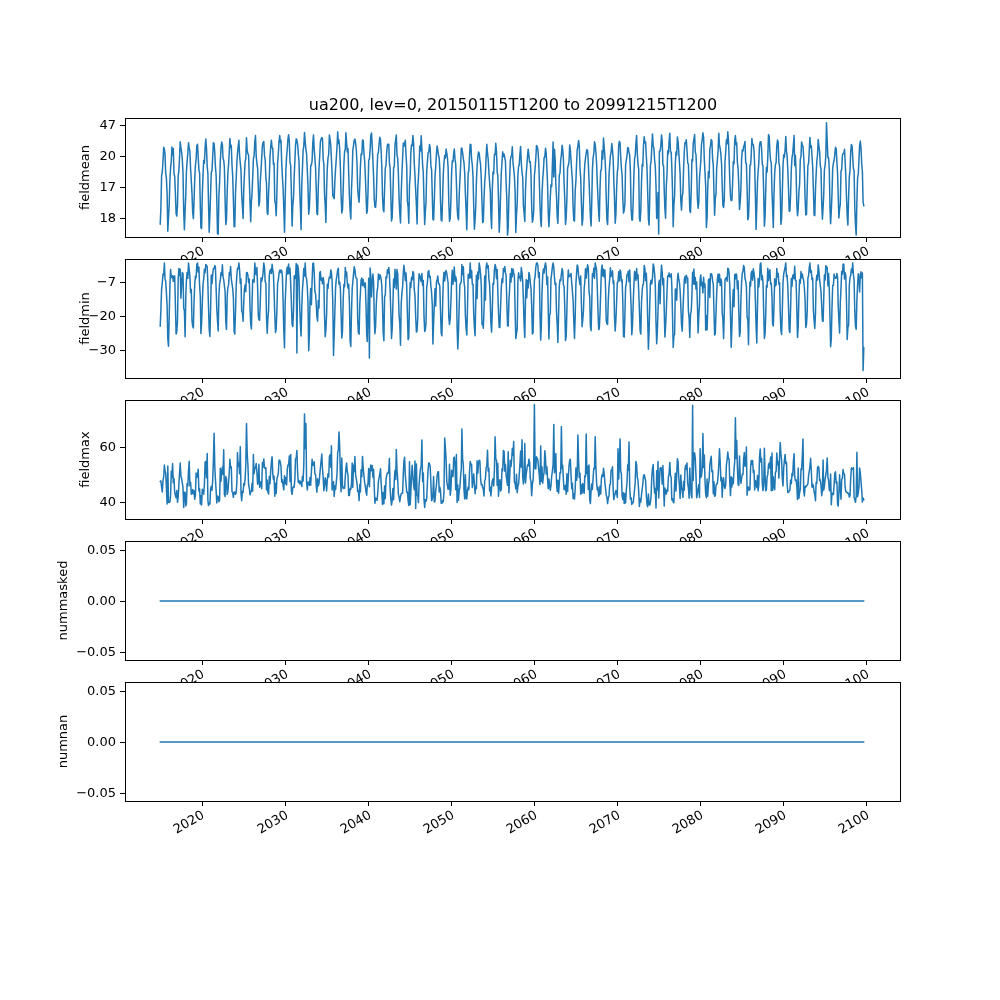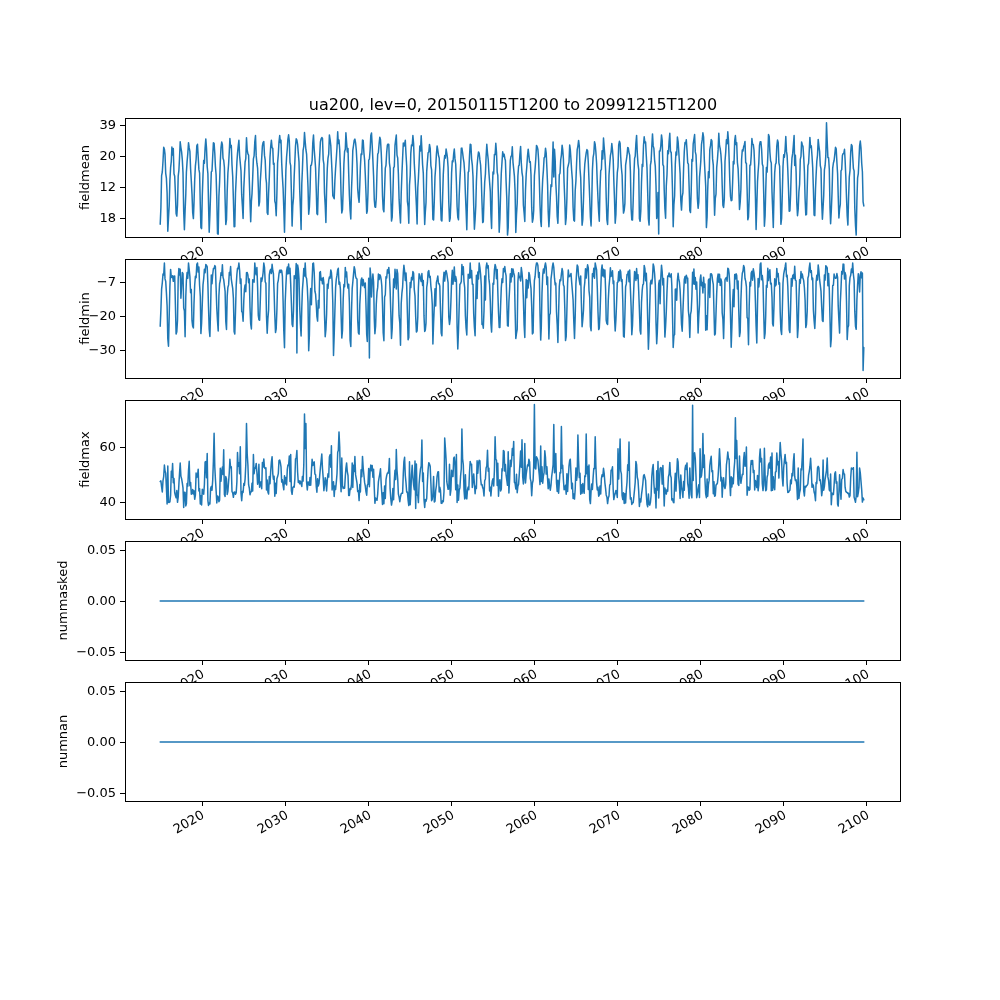--- a/index.html
+++ b/index.html
@@ -24,25 +24,25 @@
   <div class="chart-title">ua200, lev=0, 20150115T1200 to 20991215T1200</div>
   <div id="subplot-container">
       <div class="axes" style="left: 125px; top: 118px; width: 776px; height: 120px;">
         <svg width="774" height="118" viewBox="0 0 774 118">
           <polyline points="34.2,105.2 34.9,88.7 35.6,56.6 36.3,53.0 37.0,42.3 37.7,28.2 38.4,30.2 39.0,35.1 39.7,54.3 40.4,59.2 41.1,73.8 41.8,112.2 42.5,99.0 43.2,86.5 43.9,61.3 44.6,48.7 45.3,42.3 45.9,28.0 46.6,35.9 47.3,29.4 48.0,54.8 48.7,57.3 49.4,74.3 50.1,94.5 50.8,97.1 51.5,86.0 52.2,57.1 52.9,51.3 53.5,39.5 54.2,22.8 54.9,28.5 55.6,32.9 56.3,40.5 57.0,53.6 57.7,92.6 58.4,110.7 59.1,91.6 59.8,75.2 60.4,53.1 61.1,42.4 61.8,34.6 62.5,23.7 63.2,28.9 63.9,32.3 64.6,49.9 65.3,61.9 66.0,74.9 66.7,93.6 67.4,99.6 68.0,83.9 68.7,60.8 69.4,46.9 70.1,40.5 70.8,26.9 71.5,25.2 72.2,37.9 72.9,50.4 73.6,54.2 74.3,85.7 74.9,108.5 75.6,109.6 76.3,76.2 77.0,56.0 77.7,41.4 78.4,44.2 79.1,28.9 79.8,19.9 80.5,29.1 81.2,47.6 81.9,54.8 82.5,83.6 83.2,113.2 83.9,95.7 84.6,74.5 85.3,52.9 86.0,52.0 86.7,37.5 87.4,23.7 88.1,24.3 88.8,34.2 89.4,47.2 90.1,55.8 90.8,79.5 91.5,114.8 92.2,115.2 92.9,77.4 93.6,63.0 94.3,42.5 95.0,28.6 95.7,23.0 96.4,25.8 97.0,39.3 97.7,41.2 98.4,48.3 99.1,80.5 99.8,105.6 100.5,100.7 101.2,72.1 101.9,54.0 102.6,45.0 103.3,32.2 103.9,19.5 104.6,28.4 105.3,26.5 106.0,46.0 106.7,57.3 107.4,80.4 108.1,107.8 108.8,107.6 109.5,74.0 110.2,59.3 110.9,43.4 111.5,34.3 112.2,27.3 112.9,21.3 113.6,36.6 114.3,44.3 115.0,51.8 115.7,75.9 116.4,87.0 117.1,99.4 117.8,69.2 118.4,56.6 119.1,43.0 119.8,39.6 120.5,18.7 121.2,31.2 121.9,34.9 122.6,36.2 123.3,60.9 124.0,82.2 124.7,102.7 125.4,82.5 126.0,74.9 126.7,58.2 127.4,39.8 128.1,36.8 128.8,22.9 129.5,16.5 130.2,36.9 130.9,44.2 131.6,49.1 132.3,67.6 132.9,86.9 133.6,82.8 134.3,62.3 135.0,51.5 135.7,39.1 136.4,26.8 137.1,23.4 137.8,22.6 138.5,36.4 139.2,41.2 139.9,59.1 140.5,64.2 141.2,93.7 141.9,95.4 142.6,74.1 143.3,58.6 144.0,38.1 144.7,27.7 145.4,21.2 146.1,28.8 146.8,29.4 147.4,45.2 148.1,44.4 148.8,82.1 149.5,84.8 150.2,96.7 150.9,74.4 151.6,43.7 152.3,35.5 153.0,22.9 153.7,16.5 154.4,23.7 155.0,21.2 155.7,44.1 156.4,57.9 157.1,69.2 157.8,89.4 158.5,113.3 159.2,80.5 159.9,50.8 160.6,37.7 161.3,29.5 161.9,20.3 162.6,15.8 163.3,22.0 164.0,43.3 164.7,46.7 165.4,73.6 166.1,107.1 166.8,86.4 167.5,78.9 168.2,57.0 168.9,41.6 169.5,27.0 170.2,19.8 170.9,21.2 171.6,25.3 172.3,34.4 173.0,42.6 173.7,70.7 174.4,88.9 175.1,110.5 175.8,64.8 176.4,50.8 177.1,31.3 177.8,27.3 178.5,13.5 179.2,22.5 179.9,30.7 180.6,35.2 181.3,51.2 182.0,67.9 182.7,95.2 183.4,87.9 184.0,73.0 184.7,46.5 185.4,46.1 186.1,41.7 186.8,23.8 187.5,16.0 188.2,30.4 188.9,39.4 189.6,49.5 190.3,72.3 190.9,94.8 191.6,95.6 192.3,67.9 193.0,49.7 193.7,37.0 194.4,22.8 195.1,19.8 195.8,18.5 196.5,19.5 197.2,40.9 197.9,45.2 198.5,74.2 199.2,86.2 199.9,103.4 200.6,70.0 201.3,49.3 202.0,39.1 202.7,35.2 203.4,15.9 204.1,20.6 204.8,26.6 205.4,39.8 206.1,54.2 206.8,76.6 207.5,78.1 208.2,79.7 208.9,61.3 209.6,49.2 210.3,39.5 211.0,28.4 211.7,12.8 212.3,24.6 213.0,21.0 213.7,30.5 214.4,48.7 215.1,76.6 215.8,93.9 216.5,90.7 217.2,70.2 217.9,45.0 218.6,32.5 219.3,30.2 219.9,13.8 220.6,23.4 221.3,32.9 222.0,29.6 222.7,54.5 223.4,76.5 224.1,91.4 224.8,99.9 225.5,70.6 226.2,52.7 226.8,31.3 227.5,26.7 228.2,21.4 228.9,20.1 229.6,24.0 230.3,31.0 231.0,44.5 231.7,69.6 232.4,78.2 233.1,83.3 233.8,66.0 234.4,47.9 235.1,34.9 235.8,35.5 236.5,21.1 237.2,21.4 237.9,33.6 238.6,41.0 239.3,56.0 240.0,74.1 240.7,94.3 241.3,92.0 242.0,73.2 242.7,41.1 243.4,40.1 244.1,31.3 244.8,16.4 245.5,13.9 246.2,26.5 246.9,41.5 247.6,57.3 248.3,81.0 248.9,87.8 249.6,88.3 250.3,78.7 251.0,52.5 251.7,35.3 252.4,33.4 253.1,24.9 253.8,18.2 254.5,20.7 255.2,33.1 255.8,47.3 256.5,76.8 257.2,90.2 257.9,92.8 258.6,70.0 259.3,49.1 260.0,46.2 260.7,33.4 261.4,25.9 262.1,25.1 262.8,25.5 263.4,43.8 264.1,49.2 264.8,74.6 265.5,102.0 266.2,98.1 266.9,75.7 267.6,48.9 268.3,47.7 269.0,26.1 269.7,20.7 270.3,16.1 271.0,36.1 271.7,39.0 272.4,55.1 273.1,80.4 273.8,93.9 274.5,104.0 275.2,74.8 275.9,55.3 276.6,39.1 277.3,24.0 277.9,27.3 278.6,25.2 279.3,21.3 280.0,35.2 280.7,47.0 281.4,82.4 282.1,87.8 282.8,104.3 283.5,66.3 284.2,56.2 284.8,34.4 285.5,25.9 286.2,26.6 286.9,16.6 287.6,24.5 288.3,44.8 289.0,57.0 289.7,71.6 290.4,86.5 291.1,104.9 291.8,68.7 292.4,59.5 293.1,44.3 293.8,27.0 294.5,32.0 295.2,16.8 295.9,30.6 296.6,45.8 297.3,54.3 298.0,82.2 298.7,105.4 299.3,93.4 300.0,83.7 300.7,52.8 301.4,42.9 302.1,33.7 302.8,33.0 303.5,25.4 304.2,29.3 304.9,46.8 305.6,50.9 306.3,76.5 306.9,100.2 307.6,101.0 308.3,81.4 309.0,57.6 309.7,48.1 310.4,35.4 311.1,27.0 311.8,31.0 312.5,36.5 313.2,39.0 313.8,50.1 314.5,81.7 315.2,101.1 315.9,102.0 316.6,79.2 317.3,55.1 318.0,43.2 318.7,36.5 319.4,39.1 320.1,30.1 320.8,34.1 321.4,38.4 322.1,48.5 322.8,83.6 323.5,102.2 324.2,99.4 324.9,82.1 325.6,53.7 326.3,41.9 327.0,42.8 327.7,34.6 328.3,30.0 329.0,39.9 329.7,45.0 330.4,63.0 331.1,87.8 331.8,98.4 332.5,100.7 333.2,76.5 333.9,60.6 334.6,47.8 335.3,29.3 335.9,29.1 336.6,33.6 337.3,39.3 338.0,43.7 338.7,54.0 339.4,74.9 340.1,91.4 340.8,110.7 341.5,80.0 342.2,53.2 342.8,52.4 343.5,37.0 344.2,25.3 344.9,25.6 345.6,40.1 346.3,45.8 347.0,57.5 347.7,86.5 348.4,110.2 349.1,100.5 349.8,86.6 350.4,62.8 351.1,47.0 351.8,38.5 352.5,32.9 353.2,34.3 353.9,40.7 354.6,46.0 355.3,60.7 356.0,83.7 356.7,103.6 357.3,102.8 358.0,80.5 358.7,63.0 359.4,55.1 360.1,37.6 360.8,25.3 361.5,34.0 362.2,40.5 362.9,53.3 363.6,63.3 364.3,72.4 364.9,95.0 365.6,109.4 366.3,70.2 367.0,53.0 367.7,54.9 368.4,35.6 369.1,35.7 369.8,24.2 370.5,33.3 371.2,53.1 371.8,56.3 372.5,80.4 373.2,113.3 373.9,99.7 374.6,74.4 375.3,54.0 376.0,43.1 376.7,32.8 377.4,37.5 378.1,35.1 378.8,39.2 379.4,41.5 380.1,62.6 380.8,79.5 381.5,116.1 382.2,108.7 382.9,78.6 383.6,61.9 384.3,41.7 385.0,37.4 385.7,36.7 386.3,27.8 387.0,43.3 387.7,50.2 388.4,57.1 389.1,72.4 389.8,113.4 390.5,95.9 391.2,84.2 391.9,56.7 392.6,47.0 393.2,46.3 393.9,35.3 394.6,27.4 395.3,43.7 396.0,53.6 396.7,57.8 397.4,86.3 398.1,93.7 398.8,102.4 399.5,71.2 400.2,55.1 400.8,47.8 401.5,37.1 402.2,30.2 402.9,36.7 403.6,43.2 404.3,42.7 405.0,55.5 405.7,88.4 406.4,103.2 407.1,99.6 407.7,91.5 408.4,56.8 409.1,49.2 409.8,39.5 410.5,26.4 411.2,27.8 411.9,30.5 412.6,40.7 413.3,60.5 414.0,86.0 414.7,101.8 415.3,107.4 416.0,76.1 416.7,60.3 417.4,51.5 418.1,39.0 418.8,37.9 419.5,29.2 420.2,34.1 420.9,49.2 421.6,66.0 422.2,92.7 422.9,107.8 423.6,94.7 424.3,77.9 425.0,65.7 425.7,67.5 426.4,45.4 427.1,23.1 427.8,58.0 428.5,30.3 429.2,41.4 429.8,64.3 430.5,76.9 431.2,97.4 431.9,104.3 432.6,81.2 433.3,55.7 434.0,54.2 434.7,41.0 435.4,36.1 436.1,26.2 436.7,30.3 437.4,39.7 438.1,63.9 438.8,80.5 439.5,105.5 440.2,98.9 440.9,79.4 441.6,49.1 442.3,46.2 443.0,43.1 443.7,26.0 444.3,30.5 445.0,40.9 445.7,52.3 446.4,61.0 447.1,88.5 447.8,101.3 448.5,102.1 449.2,71.7 449.9,62.3 450.6,44.0 451.2,30.7 451.9,27.1 452.6,21.4 453.3,27.1 454.0,49.7 454.7,58.6 455.4,84.1 456.1,106.2 456.8,100.4 457.5,80.1 458.2,56.0 458.8,45.2 459.5,39.2 460.2,33.9 460.9,30.6 461.6,31.6 462.3,43.7 463.0,61.1 463.7,78.7 464.4,98.1 465.1,106.9 465.7,85.6 466.4,51.2 467.1,38.3 467.8,34.7 468.5,22.8 469.2,25.5 469.9,33.4 470.6,44.3 471.3,64.2 472.0,79.8 472.7,93.6 473.3,102.2 474.0,69.7 474.7,51.7 475.4,50.4 476.1,31.8 476.8,40.1 477.5,19.0 478.2,28.3 478.9,37.3 479.6,51.1 480.2,78.8 480.9,100.7 481.6,105.4 482.3,84.8 483.0,56.0 483.7,45.9 484.4,36.7 485.1,33.1 485.8,24.6 486.5,31.0 487.2,40.5 487.8,61.1 488.5,79.9 489.2,104.3 489.9,95.8 490.6,70.1 491.3,53.7 492.0,48.0 492.7,25.8 493.4,22.3 494.1,24.3 494.7,37.8 495.4,49.0 496.1,56.0 496.8,79.5 497.5,94.1 498.2,91.4 498.9,84.4 499.6,46.1 500.3,41.4 501.0,36.7 501.7,28.6 502.3,28.9 503.0,33.6 503.7,36.3 504.4,52.1 505.1,89.2 505.8,100.9 506.5,101.1 507.2,81.5 507.9,55.8 508.6,39.4 509.2,37.2 509.9,24.3 510.6,16.4 511.3,34.1 512.0,45.1 512.7,50.3 513.4,99.5 514.1,102.3 514.8,91.9 515.5,63.2 516.2,45.2 516.8,47.6 517.5,26.3 518.2,17.8 518.9,23.8 519.6,23.1 520.3,37.0 521.0,48.9 521.7,73.6 522.4,99.8 523.1,106.1 523.7,80.9 524.4,46.2 525.1,42.5 525.8,27.6 526.5,14.9 527.2,26.9 527.9,29.4 528.6,41.0 529.3,47.4 530.0,66.7 530.7,99.4 531.3,95.2 532.0,73.5 532.7,114.9 533.4,32.0 534.1,32.1 534.8,27.0 535.5,15.9 536.2,21.4 536.9,45.7 537.6,47.1 538.2,70.5 538.9,89.8 539.6,99.2 540.3,66.8 541.0,55.8 541.7,31.8 542.4,34.7 543.1,22.3 543.8,14.3 544.5,32.8 545.2,33.2 545.8,47.6 546.5,71.3 547.2,107.8 547.9,85.8 548.6,77.0 549.3,44.9 550.0,32.9 550.7,36.0 551.4,18.1 552.1,22.6 552.7,31.5 553.4,43.2 554.1,54.1 554.8,81.4 555.5,91.1 556.2,77.6 556.9,73.9 557.6,49.2 558.3,32.2 559.0,23.5 559.7,24.8 560.3,20.7 561.0,31.1 561.7,43.9 562.4,45.1 563.1,67.0 563.8,91.6 564.5,93.6 565.2,72.3 565.9,40.4 566.6,42.1 567.2,24.8 567.9,20.4 568.6,15.5 569.3,32.9 570.0,35.9 570.7,53.0 571.4,79.4 572.1,89.3 572.8,83.2 573.5,58.4 574.1,51.4 574.8,42.0 575.5,25.3 576.2,20.7 576.9,13.8 577.6,18.1 578.3,40.2 579.0,53.8 579.7,66.9 580.4,108.6 581.1,98.0 581.7,70.8 582.4,52.7 583.1,58.7 583.8,30.6 584.5,26.7 585.2,20.5 585.9,21.8 586.6,39.9 587.3,46.2 588.0,74.8 588.6,96.2 589.3,79.3 590.0,75.2 590.7,48.5 591.4,41.0 592.1,30.9 592.8,14.2 593.5,26.5 594.2,29.7 594.9,35.4 595.6,45.7 596.2,66.7 596.9,86.3 597.6,88.4 598.3,80.0 599.0,42.3 599.7,33.2 600.4,20.7 601.1,24.8 601.8,12.8 602.5,21.9 603.1,39.0 603.8,61.7 604.5,77.4 605.2,81.7 605.9,81.1 606.6,64.3 607.3,42.4 608.0,44.9 608.7,21.6 609.4,16.5 610.1,25.8 610.7,23.8 611.4,43.5 612.1,49.6 612.8,66.6 613.5,90.4 614.2,83.1 614.9,70.2 615.6,40.2 616.3,30.9 617.0,32.0 617.6,27.9 618.3,25.7 619.0,22.4 619.7,43.9 620.4,44.1 621.1,69.7 621.8,100.8 622.5,98.0 623.2,78.9 623.9,46.3 624.6,46.0 625.2,36.9 625.9,19.5 626.6,25.0 627.3,25.6 628.0,31.0 628.7,47.4 629.4,76.5 630.1,110.6 630.8,87.1 631.5,62.9 632.1,53.0 632.8,44.0 633.5,26.4 634.2,22.7 634.9,22.8 635.6,30.0 636.3,45.1 637.0,47.2 637.7,73.9 638.4,107.3 639.1,96.6 639.7,72.4 640.4,48.5 641.1,53.1 641.8,37.5 642.5,15.5 643.2,17.4 643.9,33.0 644.6,41.8 645.3,43.9 646.0,73.0 646.6,88.7 647.3,108.5 648.0,75.2 648.7,53.6 649.4,45.5 650.1,43.9 650.8,27.0 651.5,21.0 652.2,23.5 652.9,43.8 653.6,47.1 654.2,69.3 654.9,105.3 655.6,99.5 656.3,75.0 657.0,47.3 657.7,35.8 658.4,38.3 659.1,30.6 659.8,17.5 660.5,32.4 661.1,36.4 661.8,51.0 662.5,69.5 663.2,92.3 663.9,91.9 664.6,75.4 665.3,50.8 666.0,38.8 666.7,34.4 667.4,25.9 668.1,16.6 668.7,46.6 669.4,36.3 670.1,52.8 670.8,83.7 671.5,96.7 672.2,90.1 672.9,72.9 673.6,65.3 674.3,40.3 675.0,37.3 675.6,22.9 676.3,25.7 677.0,27.5 677.7,38.0 678.4,52.3 679.1,79.8 679.8,96.0 680.5,95.4 681.2,70.2 681.9,46.6 682.6,44.3 683.2,33.0 683.9,18.4 684.6,28.6 685.3,26.9 686.0,36.8 686.7,48.5 687.4,70.3 688.1,96.2 688.8,96.6 689.5,70.2 690.1,56.3 690.8,42.4 691.5,36.1 692.2,20.4 692.9,27.1 693.6,32.4 694.3,46.5 695.0,49.8 695.7,83.5 696.4,100.2 697.1,88.2 697.7,76.6 698.4,50.9 699.1,46.7 699.8,36.9 700.5,3.7 701.2,22.3 701.9,38.6 702.6,38.7 703.3,50.3 704.0,89.0 704.6,104.8 705.3,91.7 706.0,74.2 706.7,49.1 707.4,44.0 708.1,41.5 708.8,35.4 709.5,28.3 710.2,29.8 710.9,43.2 711.6,54.7 712.2,76.5 712.9,99.0 713.6,89.8 714.3,85.3 715.0,51.8 715.7,50.7 716.4,36.5 717.1,34.6 717.8,34.3 718.5,30.3 719.1,41.0 719.8,57.2 720.5,78.6 721.2,96.9 721.9,106.1 722.6,78.3 723.3,57.9 724.0,51.6 724.7,33.0 725.4,25.6 726.1,26.8 726.7,37.7 727.4,49.5 728.1,51.9 728.8,89.3 729.5,106.4 730.2,116.1 730.9,81.3 731.6,58.8 732.3,54.7 733.0,39.8 733.6,26.9 734.3,22.1 735.0,29.0 735.7,44.3 736.4,52.7 737.1,82.8 737.8,86.9" fill="none" stroke="#1f77b4" stroke-width="1.5" stroke-linejoin="round" stroke-linecap="round"></polyline>
         </svg>
       </div>
       <div class="ytick" style="left: 120px; top: 218.3px;"></div>
       <div class="yticklabel" style="left: 30px; top: 210.3px;">18</div>
       <div class="ytick" style="left: 120px; top: 187.1px;"></div>
-      <div class="yticklabel" style="left: 30px; top: 179.1px;">12</div>
+      <div class="yticklabel" style="left: 30px; top: 179.1px;">17</div>
       <div class="ytick" style="left: 120px; top: 155.8px;"></div>
       <div class="yticklabel" style="left: 30px; top: 147.8px;">20</div>
       <div class="ytick" style="left: 120px; top: 124.6px;"></div>
-      <div class="yticklabel" style="left: 30px; top: 116.6px;">39</div>
+      <div class="yticklabel" style="left: 30px; top: 116.6px;">47</div>
       <div class="ylabel" style="left: 4px; top: 170px;">fieldmean</div>
       <div class="xtick" style="left: 201.5px; top: 238px;"></div>
       <div class="xticklabel" style="right: 800.5px; top: 243px;">2020</div>
       <div class="xtick" style="left: 284.6px; top: 238px;"></div>
       <div class="xticklabel" style="right: 717.4px; top: 243px;">2030</div>
       <div class="xtick" style="left: 367.6px; top: 238px;"></div>
       <div class="xticklabel" style="right: 634.4px; top: 243px;">2040</div>
       <div class="xtick" style="left: 450.7px; top: 238px;"></div>
       <div class="xticklabel" style="right: 551.3px; top: 243px;">2050</div>
       <div class="xtick" style="left: 533.8px; top: 238px;"></div>

